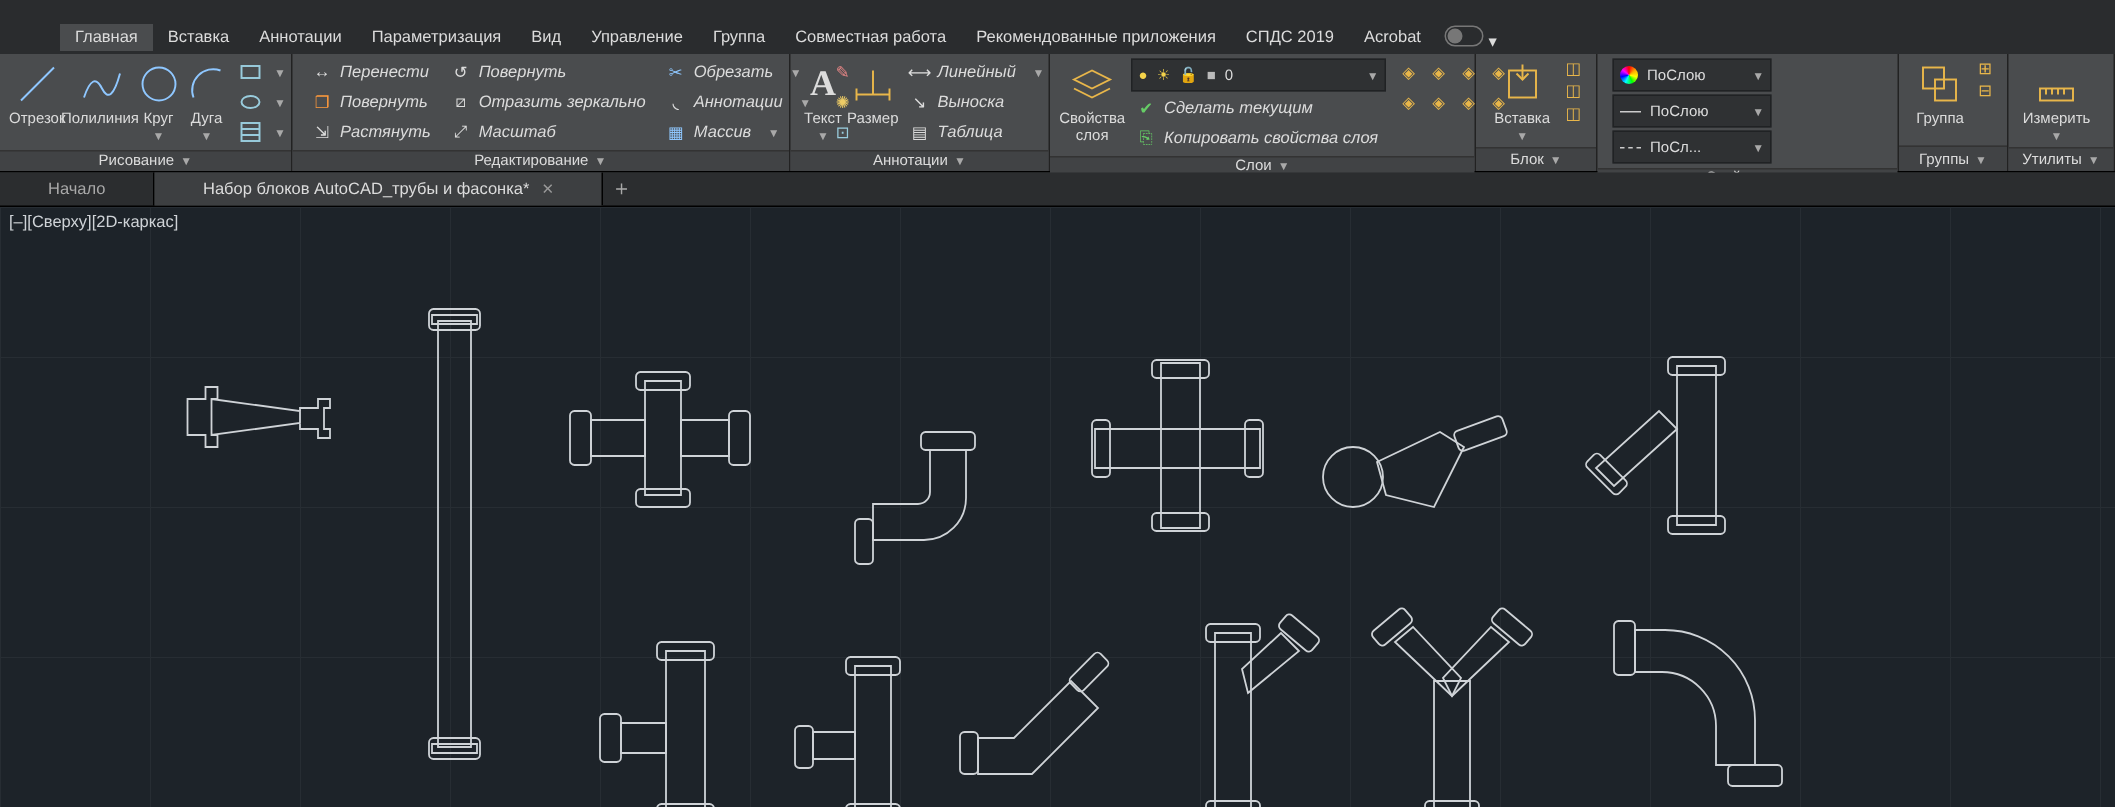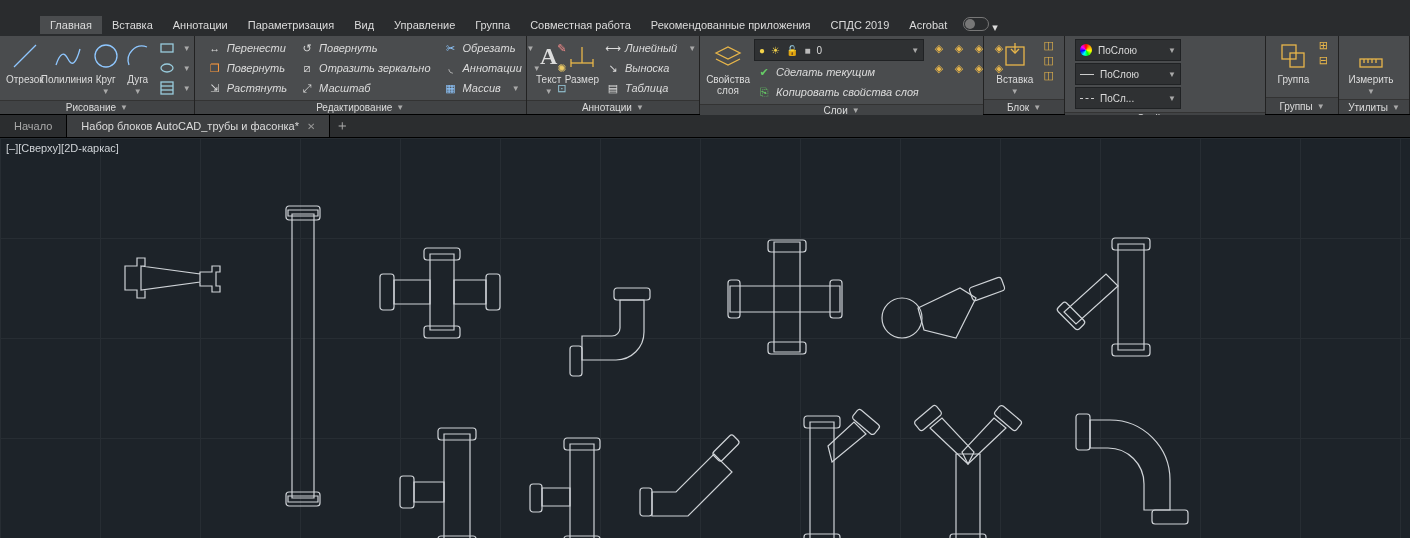--- a/index.html
+++ b/index.html
@@ -40,21 +40,21 @@
   .row .txt{font-size:11px;font-style:italic;}
   .dd{font-size:8px;color:var(--fg-dim);}
   .iconstrip{display:flex;gap:2px;}
   .iconstrip .sq{width:18px;height:18px;display:flex;align-items:center;justify-content:center;}
 
   .combo{display:flex;align-items:center;height:20px;background:#2f3133;border:1px solid #202224;padding:0 4px;gap:6px;font-size:10px;}
   .combo .dd{margin-left:auto;}
 
   
   .doctabs{display:flex;align-items:center;height:22px;background:#2b2d2f;border-bottom:1px solid #000;}
-  .doctabs .dtab{display:flex;align-items:center;height:22px;padding:0 14px;color:var(--fg-dim);border-right:1px solid #000;cursor:default;gap:8px;font-size:11px;}
+  .doctabs .dtab{display:flex;align-items:center;height:22px;padding:0 32px;color:var(--fg-dim);border-right:1px solid #000;cursor:default;gap:8px;font-size:11px;}
   .doctabs .dtab.active{background:#3d3f41;color:var(--fg);}
   .doctabs .close{font-size:10px;color:#999;}
   .doctabs .plus{width:24px;text-align:center;color:var(--fg-dim);font-size:14px;}
 
   
   .canvas-wrap{position:relative;flex:1;background:var(--canvas);overflow:hidden;}
   .grid{position:absolute;inset:0;
     background-image:
       linear-gradient(to right,var(--line) 1px,transparent 1px),
       linear-gradient(to bottom,var(--line) 1px,transparent 1px);

